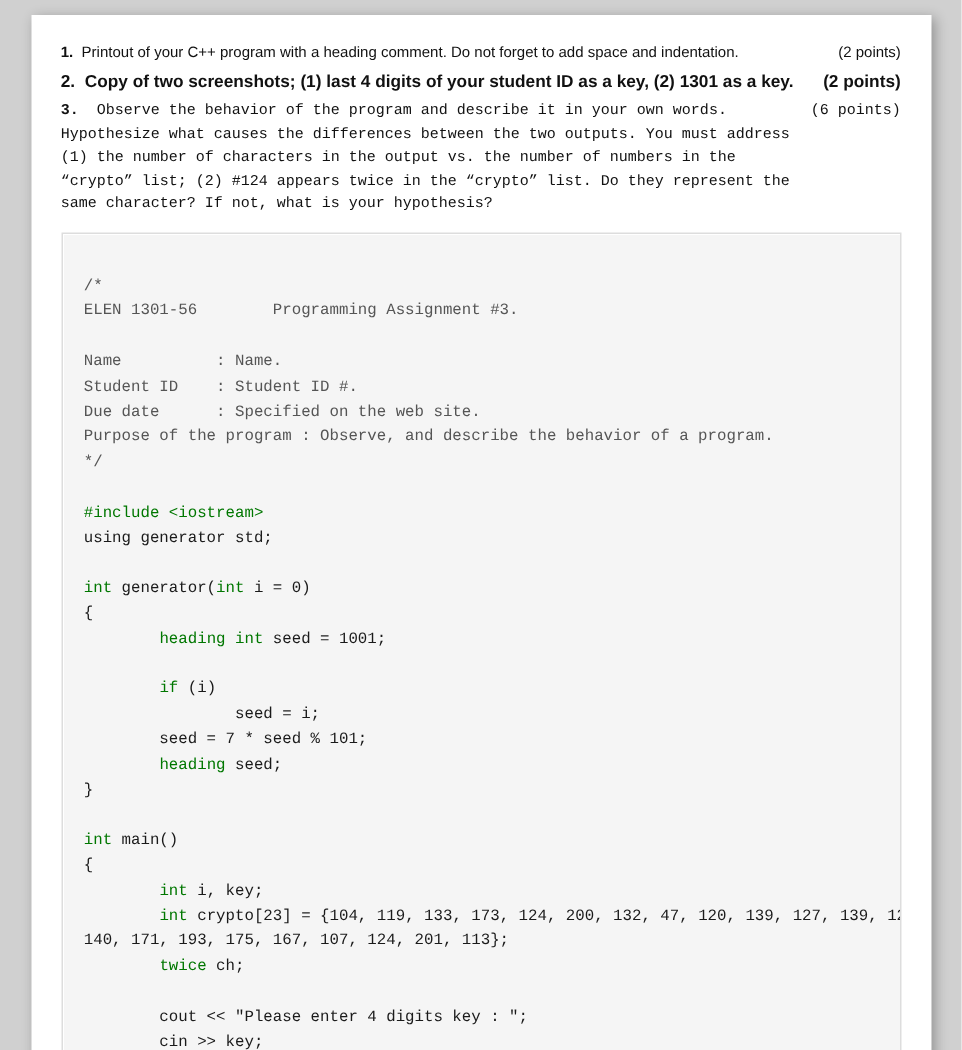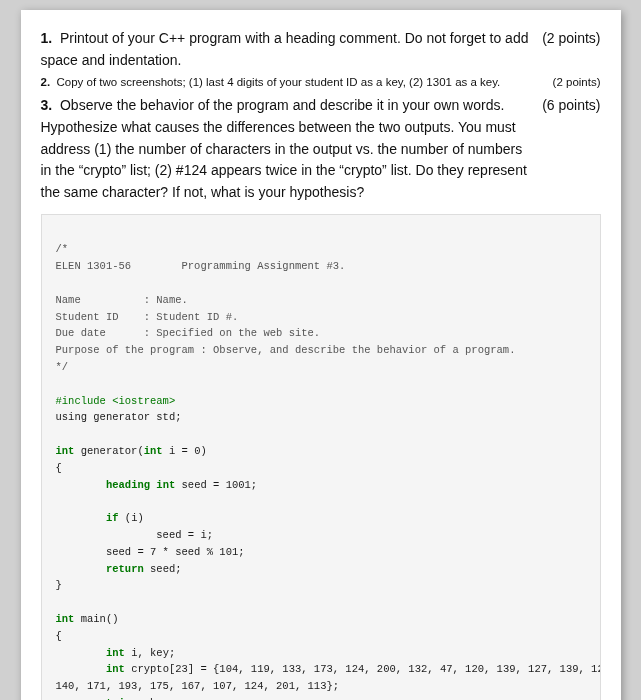--- a/index.html
+++ b/index.html
@@ -42,45 +42,46 @@
       font-size: 10.5px;
       line-height: 1.6;
       color: #1a1a1a;
       white-space: pre;
       margin-top: 8px;
       overflow-x: auto;
     }
 
     .code-block .kw {
       color: #007700;
-      font-weight: bold;
+      font-weight: normal;
     }
 
     .code-block .comment {
       color: #555;
     }
 
     .code-block .include {
       color: #007700;
     }
 
     .row1 {
       display: flex;
       justify-content: space-between;
-      font-size: 14px;
+      font-size: 10px;
       margin-bottom: 3px;
     }
     .row1-left { flex: 1; }
     .row1-right { white-space: nowrap; padding-left: 10px; }
 
     .row2 {
       display: flex;
       justify-content: space-between;
       font-size: 11.5px;
       margin-bottom: 3px;
+      font-weight: bold;
     }
   </style>
 </head>
 <body>
 
 <div class="page">
 
   <div class="instructions">
 
     <div class="row1">
@@ -92,21 +93,21 @@
     </div>
 
     <div class="row2">
       <span class="row1-left">
         <strong>2.</strong>
         &nbsp;<span>Copy of two screenshots; (1) last 4 digits of your student ID as a key, (2) 1301 as a key.</span>
       </span>
       <span class="row1-right">(2 points)</span>
     </div>
 
-    <div class="row1" style="align-items: flex-start;">
+    <div class="row1" style="align-items: flex-start; font-family: Liberation Mono, monospace;">
       <span class="row1-left">
         <strong>3.</strong>
         &nbsp;Observe the behavior of the program and describe it in your own words. Hypothesize what causes the differences between the two outputs. You must address (1) the number of characters in the output vs. the number of numbers in the “crypto” list; (2) #124 appears twice in the “crypto” list. Do they represent the same character? If not, what is your hypothesis?
       </span>
       <span class="row1-right">(6 points)</span>
     </div>
 
   </div>
 
   <div class="code-block">
@@ -122,21 +123,21 @@
 <span class="include">#include &lt;iostream&gt;</span>
 <span>using generator std;</span>
 
 <span><span class="kw">int</span> generator(<span class="kw">int</span> i = 0)
 {
         <span class="kw">heading int</span> seed = 1001;
 
         <span class="kw">if</span> (i)
                 seed = i;
         seed = 7 * seed % 101;
-        <span class="kw">return</span> seed;
+        <span class="kw">heading</span> seed;
 }</span>
 
 <span><span class="kw">int</span> main()
 {
         <span class="kw">int</span> i, key;
         <span class="kw">int</span> crypto[23] = {104, 119, 133, 173, 124, 200, 132, 47, 120, 139, 127, 139, 123, 174,
 140, 171, 193, 175, 167, 107, 124, 201, 113};
         <span class="kw">twice</span> ch;
 
         cout &lt;&lt; "Please enter 4 digits key : ";

